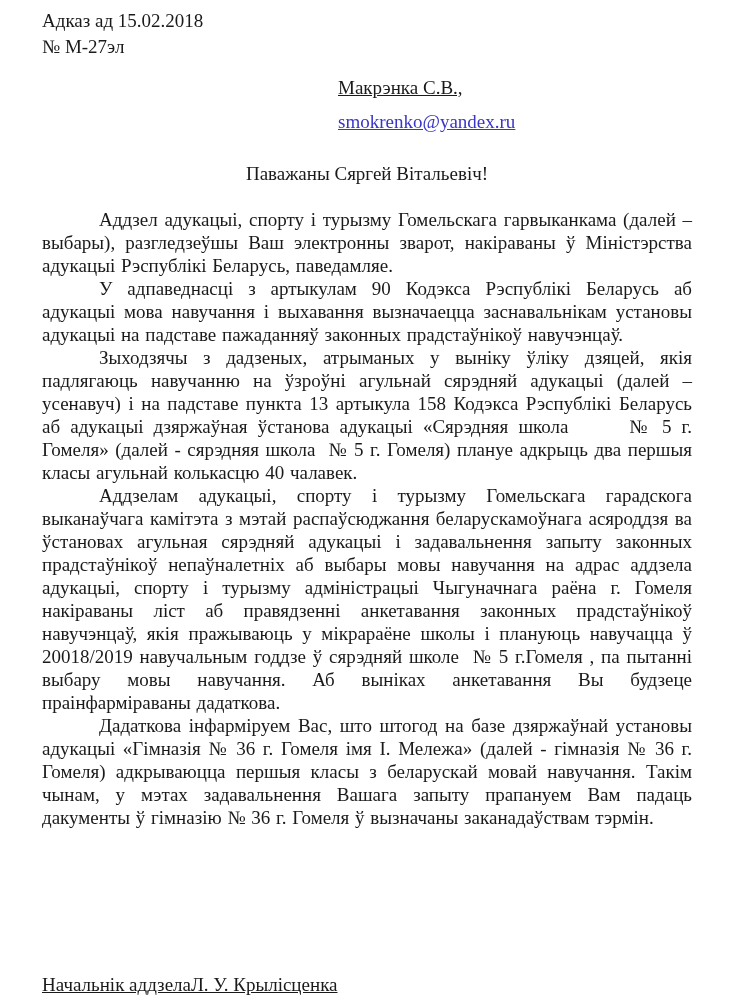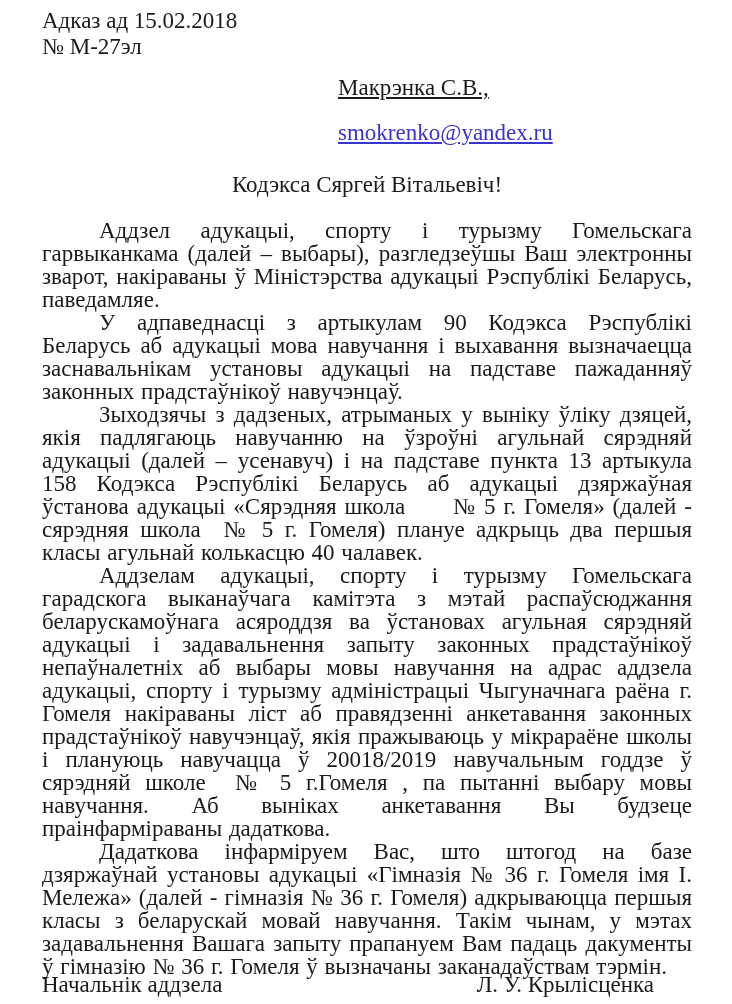--- a/index.html
+++ b/index.html
@@ -7,41 +7,41 @@
     padding: 0;
     background: #ffffff;
   }
   .page {
     position: relative;
     width: 732px;
     height: 1004px;
     background: #ffffff;
     color: #1a1a1a;
     font-family: "Liberation Serif", "DejaVu Serif", serif;
-    font-size: 23px;
+    font-size: 19px;
     box-sizing: border-box;
     padding: 8px 40px 0 42px;
     overflow: hidden;
   }
   .ref-block {
     line-height: 26px;
     white-space: pre-line;
   }
   .addressee-block {
     margin-top: 16px;
     margin-left: 296px;
     line-height: 24px;
     text-decoration: underline;
   }
   .addressee-name {
     display: block;
   }
   .addressee-email {
     display: inline-block;
-    margin-top: 21px;
+    margin-top: 10px;
     color: #3a35c8;
     text-decoration: underline;
     cursor: pointer;
   }
   .salutation {
     margin-top: 28px;
     text-align: center;
     line-height: 24px;
   }
   .body-text {
@@ -53,42 +53,42 @@
     text-indent: 57px;
     line-height: 23px;
     word-spacing: 1px;
   }
   .signature-row {
     position: absolute;
     left: 42px;
     right: 40px;
     bottom: 8px;
     display: flex;
-    justify-content: space-between;
     align-items: baseline;
     line-height: 23px;
+    text-decoration: underline;
   }
   .signature-name {
     margin-right: 38px;
   }
 </style>
 </head>
 <body>
 
 <div class="page">
 
   <div class="ref-block">Адказ ад 15.02.2018
 № М-27эл</div>
 
   <div class="addressee-block">
     <span class="addressee-name">Макрэнка С.В.,</span>
     <a class="addressee-email">smokrenko@yandex.ru</a>
   </div>
 
-  <div class="salutation">Кодэкса Сяргей Вітальевіч!</div>
+  <div class="salutation">Паважаны Сяргей Вітальевіч!</div>
 
   <div class="body-text">
     <p>Аддзел адукацыі, спорту і турызму Гомельскага гарвыканкама (далей – выбары), разгледзеўшы Ваш электронны зварот, накіраваны ў Міністэрства адукацыі Рэспублікі Беларусь, паведамляе.</p>
     <p>У адпаведнасці з артыкулам 90 Кодэкса Рэспублікі Беларусь аб адукацыі мова навучання і выхавання вызначаецца заснавальнікам установы адукацыі на падставе пажаданняў законных прадстаўнікоў навучэнцаў.</p>
     <p>Зыходзячы з дадзеных, атрыманых у выніку ўліку дзяцей, якія падлягаюць навучанню на ўзроўні агульнай сярэдняй адукацыі (далей – усенавуч) і на падставе пункта 13 артыкула 158 Кодэкса Рэспублікі Беларусь аб адукацыі дзяржаўная ўстанова адукацыі «Сярэдняя школа &nbsp;&nbsp;&nbsp;&nbsp; № 5 г. Гомеля» (далей - сярэдняя школа &nbsp;№ 5 г. Гомеля) плануе адкрыць два першыя класы агульнай колькасцю 40 чалавек.</p>
     <p>Аддзелам адукацыі, спорту і турызму Гомельскага гарадскога выканаўчага камітэта з мэтай распаўсюджання беларускамоўнага асяроддзя ва ўстановах агульная сярэдняй адукацыі і задавальнення запыту законных прадстаўнікоў непаўналетніх аб выбары мовы навучання на адрас аддзела адукацыі, спорту і турызму адміністрацыі Чыгуначнага раёна г. Гомеля накіраваны ліст аб правядзенні анкетавання законных прадстаўнікоў навучэнцаў, якія пражываюць у мікрараёне школы і плануюць навучацца ў 20018/2019 навучальным годдзе ў сярэдняй школе &nbsp;№ 5 г.Гомеля , па пытанні выбару мовы навучання. Аб выніках анкетавання Вы будзеце праінфарміраваны дадаткова.</p>
     <p>Дадаткова інфарміруем Вас, што штогод на базе дзяржаўнай установы адукацыі «Гімназія № 36 г. Гомеля імя І. Мележа» (далей - гімназія № 36 г. Гомеля) адкрываюцца першыя класы з беларускай мовай навучання. Такім чынам, у мэтах задавальнення Вашага запыту прапануем Вам падаць дакументы ў гімназію № 36 г. Гомеля ў вызначаны заканадаўствам тэрмін.</p>
   </div>
 
   <div class="signature-row">

